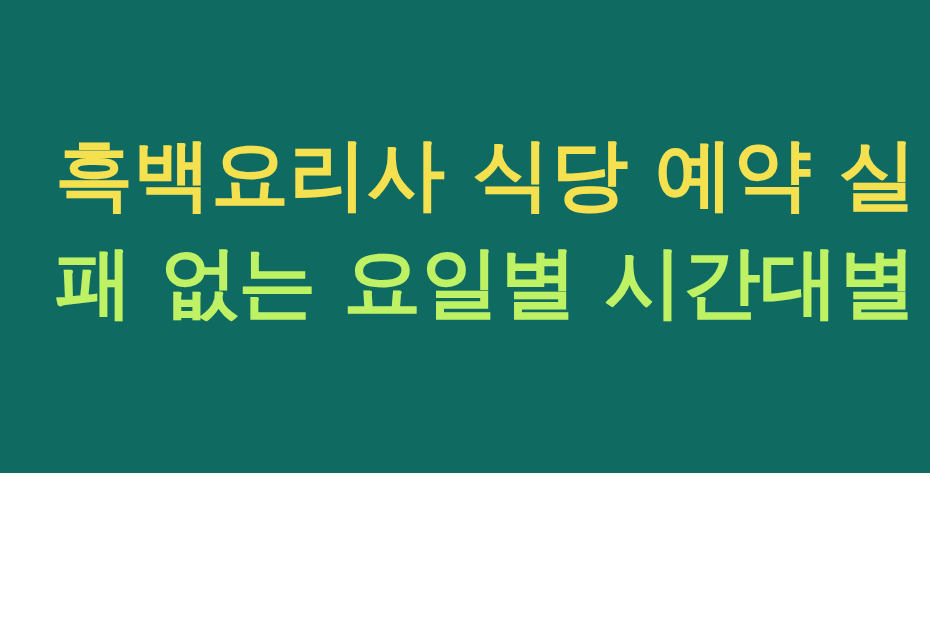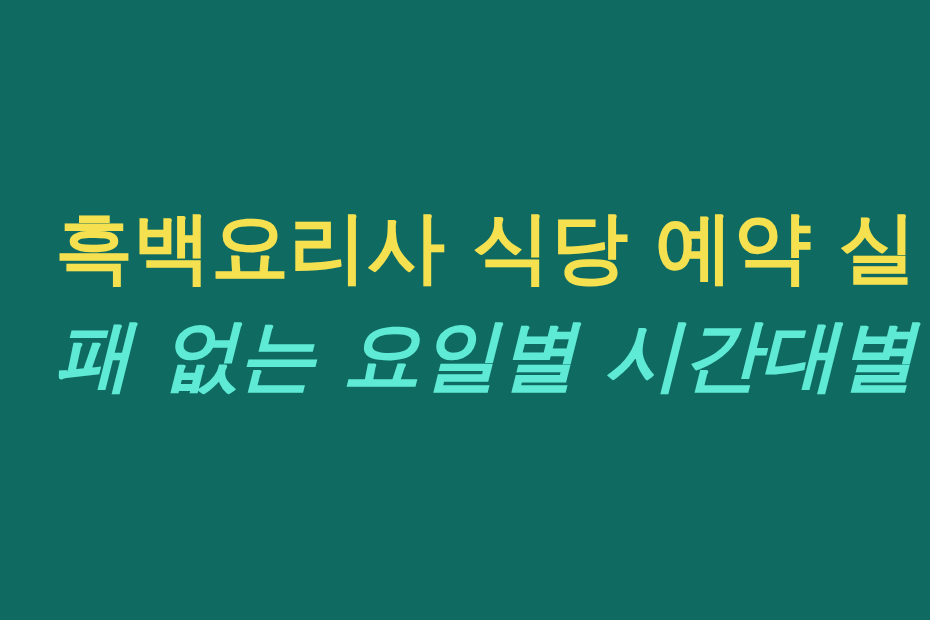--- a/index.html
+++ b/index.html
@@ -10,21 +10,21 @@
   body {
     width: 930px;
     height: 620px;
     overflow: hidden;
     font-family: "Liberation Sans", "DejaVu Sans", sans-serif;
   }
 
   #thumbnail-card {
     position: relative;
     width: 930px;
-    height: 620px;
+    height: 473px;
     background: #0F6B62;
     display: flex;
     align-items: center;
     justify-content: flex-start;
     box-sizing: border-box;
   }
 
   #title-block {
     width: 820px;
     margin: 0 auto;
@@ -52,18 +52,18 @@
 </style>
 </head>
 <body>
 
 <div id="thumbnail-card" style="background: rgb(15, 107, 98);">
 
   <div id="title-block">
 
     <span class="title-line line-1" style="color: rgb(245, 225, 79);">흑백요리사 식당 예약 실</span>
 
-    <span class="title-line line-2" style="color: #5eead4; font-style: italic;">패 없는 요일별 시간대별</span>
+    <span class="title-line line-2" style="color: #bef264;">패 없는 요일별 시간대별</span>
 
 
   </div>
 
 </div>
 
 </body></html>

